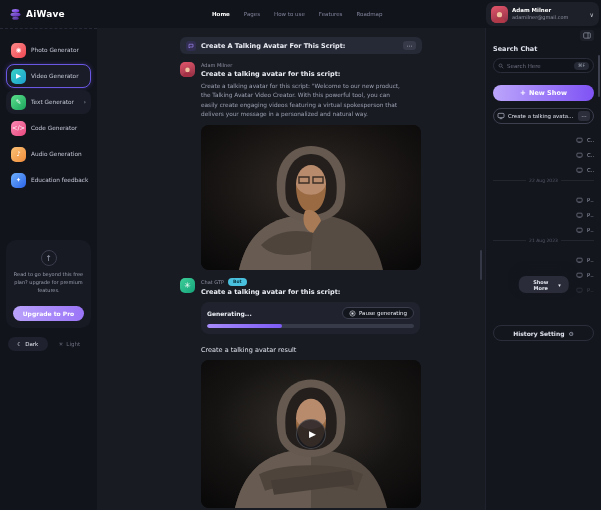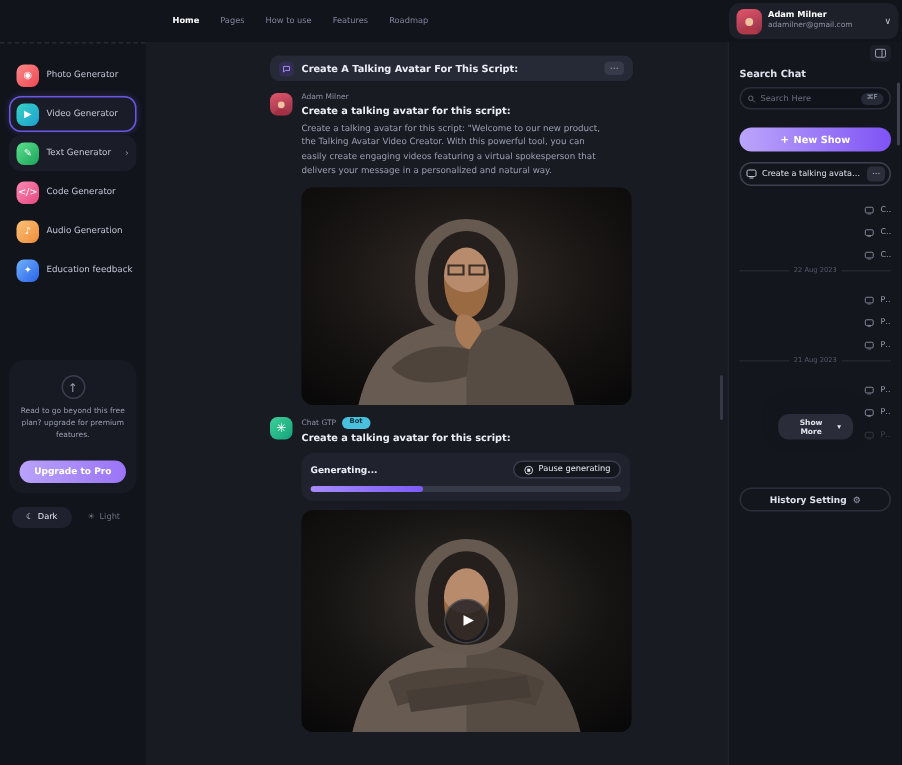--- a/index.html
+++ b/index.html
@@ -192,20 +192,34 @@
   .gear { font-size:6px; color:#9aa0b0; }
   .scroll-thumb { position:absolute; right:1px; top:55px; width:2px; height:42px; background:#3d4150; border-radius:1px; }
   .main-scroll-thumb { position:absolute; left:480px; top:250px; width:2px; height:30px; background:#343847; border-radius:1px; }
 </style>
 </head>
 <body>
 
 <div class="app">
 
   <header class="topbar">
+    <div class="logo-wrap">
+      <svg width="13" height="13" viewBox="0 0 24 24">
+        <defs>
+          <linearGradient id="lg" x1="0" y1="0" x2="1" y2="1">
+            <stop offset="0" stop-color="#a78bfa"></stop>
+              <stop offset="1" stop-color="#6d28d9"></stop>
+          </linearGradient>
+        </defs>
+        <ellipse cx="12" cy="5" rx="7" ry="3.1" fill="url(#lg)"></ellipse>
+        <ellipse cx="12" cy="12" rx="9.2" ry="3.8" fill="url(#lg)" opacity=".85"></ellipse>
+        <ellipse cx="12" cy="19" rx="6" ry="2.9" fill="url(#lg)" opacity=".7"></ellipse>
+      </svg>
+      <span class="logo-text">AiWave</span>
+    </div>
     <nav class="main-nav">
 
         <a class="nav-link active">Home</a>
 
         <a class="nav-link">Pages</a>
 
         <a class="nav-link">How to use</a>
 
         <a class="nav-link">Features</a>
 
@@ -356,20 +370,21 @@
                 <rect x="8.5" y="8.5" width="7" height="7" fill="#e8eaf2"></rect>
               </svg>
               <span>Pause generating</span>
             </button>
           </div>
           <div class="gen-bar">
             <div class="gen-fill" style="width: 36%;"></div>
           </div>
         </div>
 
+        <div class="result-label">Create a talking avatar result</div>
 
         <div class="media result">
           <svg class="photo" viewBox="0 0 220 145" preserveAspectRatio="none">
             <defs>
               <radialGradient id="bg2" cx="50%" cy="42%" r="72%">
                 <stop offset="0" stop-color="#34302b"></stop>
                   <stop offset=".6" stop-color="#161413"></stop>
                   <stop offset="1" stop-color="#0a0909"></stop>
               </radialGradient>
             </defs>

